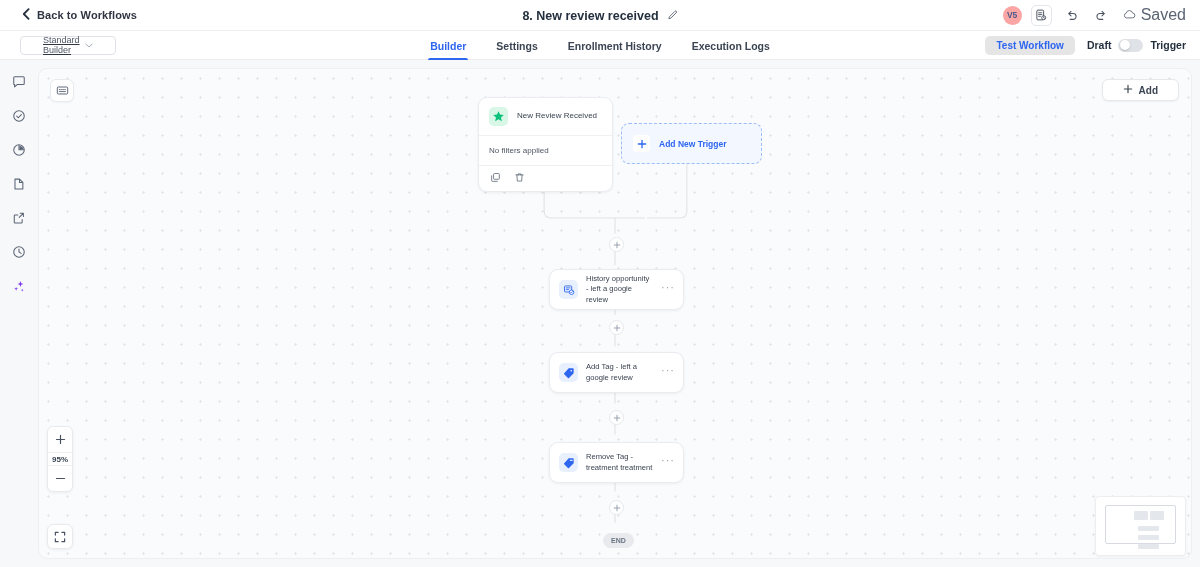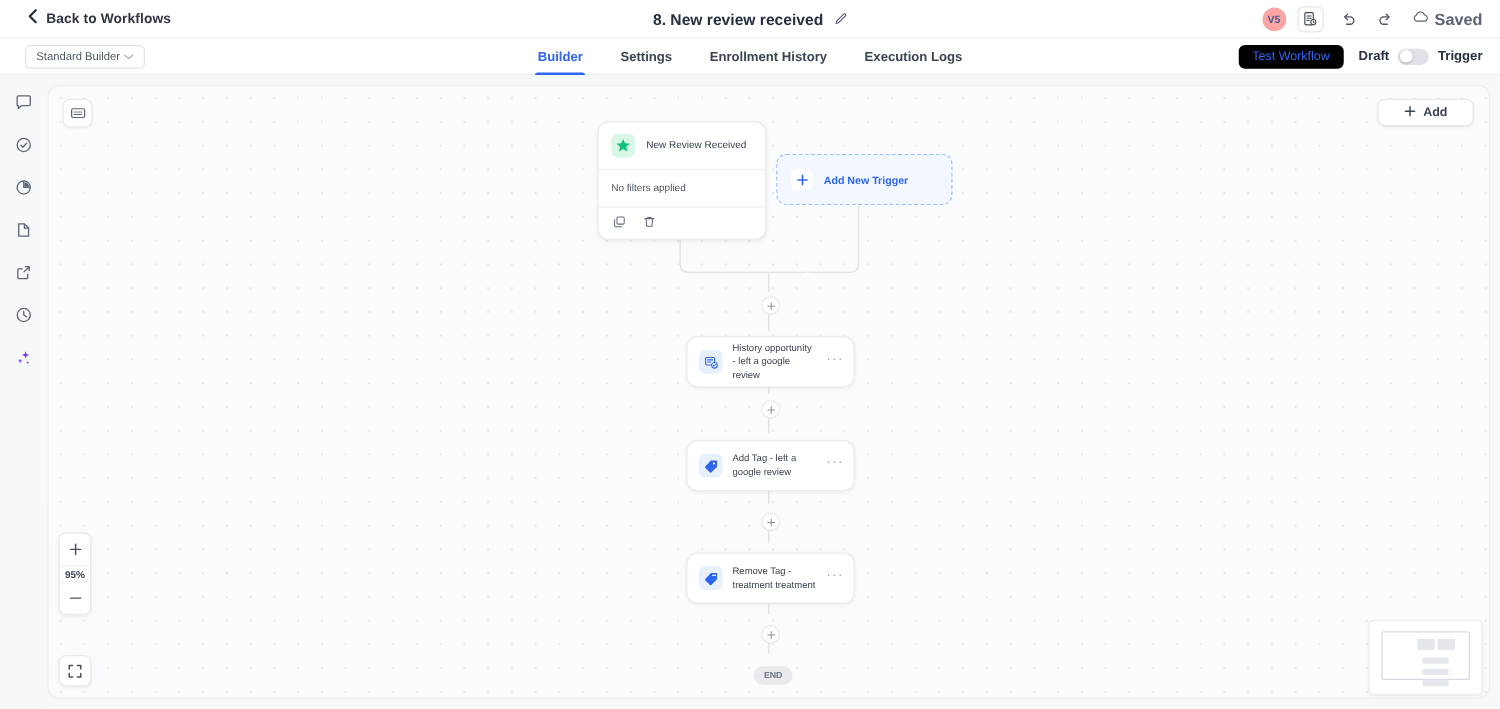--- a/index.html
+++ b/index.html
@@ -46,36 +46,36 @@
     display: flex; align-items: center; justify-content: center;
     cursor: pointer;
   }
   .icon-btn {
     width: 21px; height: 21px; border-radius: 5px;
     display: flex; align-items: center; justify-content: center;
     cursor: pointer; background: #fff;
   }
   .icon-btn.boxed { border: 1px solid #e3e6eb; }
   .saved-chip { display: flex; align-items: center; gap: 5px; margin-left: 2px; }
-  .saved-text { font-size: 13px; color: #5a6472; font-weight: 700; }
+  .saved-text { font-size: 16px; color: #5a6472; font-weight: 400; }
 
   
   .subbar {
     height: 29px; flex: 0 0 29px;
     display: flex; align-items: center;
     border-bottom: 1px solid #eceef1;
     background: #fff; position: relative;
   }
   .builder-select {
     margin-left: 20px;
     width: 96px; height: 19px;
     border: 1px solid #dfe2e7; border-radius: 4px;
     background: #fff;
     display: flex; align-items: center; justify-content: space-between;
-    padding: 0 8px; cursor: pointer;
+    padding: 0 22px; cursor: pointer; text-decoration: underline;
   }
   .builder-select span { font-size: 9px; color: #4e5765; }
 
   .tabs {
     position: absolute; left: 0; right: 0; top: 0; height: 29px;
     display: flex; align-items: center; justify-content: center; gap: 30px;
     pointer-events: none;
   }
   .tab {
     pointer-events: auto; cursor: pointer;
@@ -87,22 +87,22 @@
   .tab.active::after {
     content: ""; position: absolute; left: -2px; right: -2px; bottom: 0;
     height: 2px; background: #2e66f0; border-radius: 2px 2px 0 0;
   }
 
   .subbar-right {
     margin-left: auto; margin-right: 14px;
     display: flex; align-items: center; gap: 12px;
   }
   .test-btn {
-    background: #000000; color: #2e66f0;
-    font-size: 10px; font-weight: 400;
+    background: #e5e5e5; color: #2e66f0;
+    font-size: 10px; font-weight: 700;
     padding: 4px 11px; border-radius: 5px; cursor: pointer;
   }
   .publish-group { display: flex; align-items: center; gap: 7px; }
   .draft-label, .publish-label { font-size: 10.5px; font-weight: 700; color: #25303f; }
   .toggle {
     width: 25px; height: 13px; border-radius: 7px;
     background: #dfe2e7; position: relative; cursor: pointer;
   }
   .toggle .knob {
     position: absolute; top: 1.5px; left: 1.5px;

